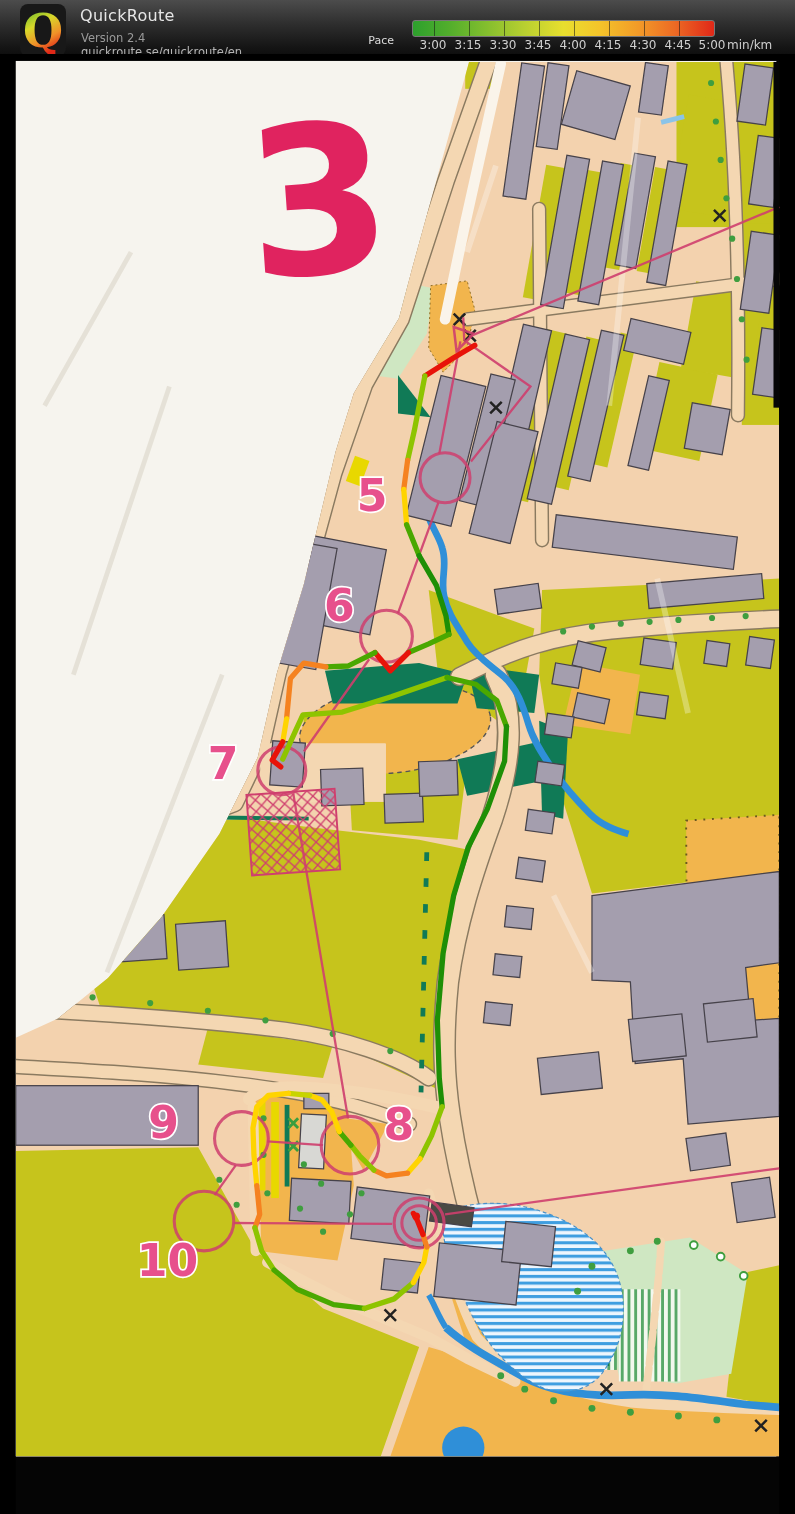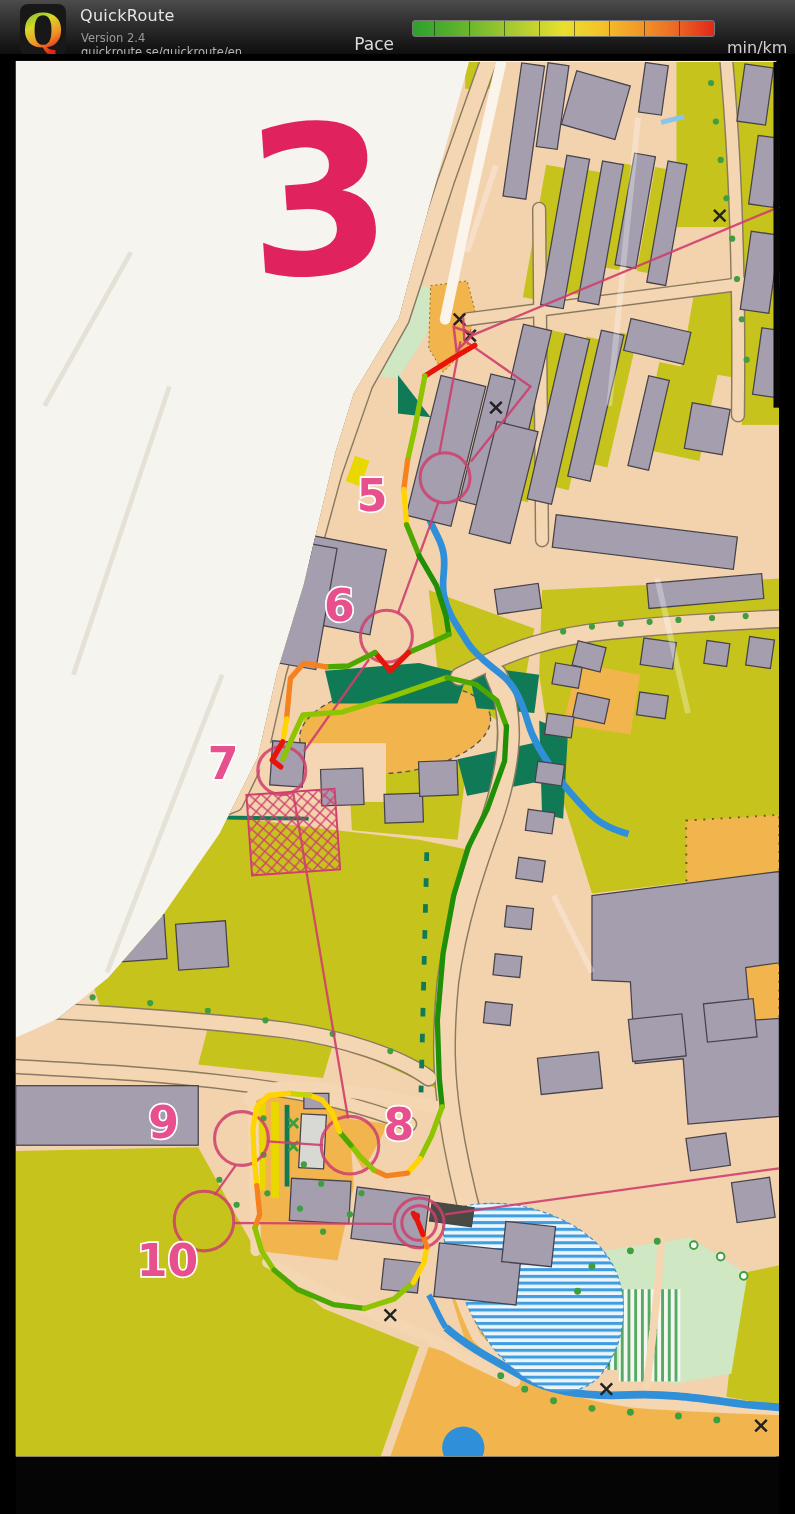--- a/index.html
+++ b/index.html
@@ -6,29 +6,29 @@
   .app{position:relative;width:795px;height:1514px;background:#000;overflow:hidden;
        font-family:"DejaVu Sans","Liberation Sans",sans-serif;}
   
   .header{position:absolute;left:0;top:0;width:795px;height:60px;
           background:linear-gradient(#4c4c4c 0%,#2e2e2e 40%,#141414 80%,#0a0a0a 100%);}
   .header:after{content:"";position:absolute;left:0;bottom:0;width:100%;height:6px;background:#000;}
   .logo{position:absolute;left:20px;top:4px;width:46px;height:52px;}
   .brand-title{position:absolute;left:80px;top:6px;font-size:16px;color:#e6e6e6;letter-spacing:.3px;}
   .brand-version{position:absolute;left:81px;top:31px;font-size:11.5px;color:#9a9a9a;text-align:center;}
   .brand-url{position:absolutely;left:81px;top:45px;font-size:11.5px;color:#b4b4b4;position:absolute;}
-  .pace-label{position:absolute;left:330px;top:34px;width:64px;text-align:right;font-size:17px;color:#dcdcdc;}
+  .pace-label{position:absolute;left:330px;top:34px;width:64px;text-align:right;font-size:11px;color:#dcdcdc;}
   .scale-bar{position:absolute;left:412px;top:20px;width:303px;height:17px;border-radius:3px;
              border:1px solid #777;box-sizing:border-box;
              background:linear-gradient(90deg,#2da02d 0%,#52ae2c 12%,#86bf2e 25%,#b8cf30 37%,
                          #e8df2e 50%,#f4c42a 62%,#f29a28 75%,#ec6a24 87%,#e02818 100%);}
   .scale-bar .tick{position:absolute;top:0;width:1px;height:100%;background:rgba(20,20,20,.55);}
   .scale-labels{position:absolute;left:0;top:38px;height:14px;width:795px;}
   .scale-labels span{position:absolute;transform:translateX(-50%);font-size:12px;color:#cfcfcf;white-space:nowrap;}
-  .unit-label{position:absolute;left:727px;top:38px;font-size:16px;color:#cfcfcf;}
+  .unit-label{position:absolute;left:727px;top:38px;font-size:12px;color:#cfcfcf;}
   
   .map-wrap{position:absolute;left:0;top:60px;width:795px;height:1454px;}
 </style>
 </head>
 <body>
 
 <div class="app">
 
   <div class="header">
     <svg class="logo" viewBox="0 0 46 52">
@@ -49,20 +49,31 @@
     <div class="pace-label">Pace</div>
     <div class="scale-bar">
       <i class="tick" style="left:21px"></i>
         <i class="tick" style="left:56px"></i>
       <i class="tick" style="left:91px"></i>
         <i class="tick" style="left:126px"></i>
       <i class="tick" style="left:161px"></i>
         <i class="tick" style="left:196px"></i>
       <i class="tick" style="left:231px"></i>
         <i class="tick" style="left:266px"></i>
+    </div>
+    <div class="scale-labels">
+      <span style="left:433px">3:00</span>
+      <span style="left:468px">3:15</span>
+      <span style="left:503px">3:30</span>
+      <span style="left:538px">3:45</span>
+      <span style="left:573px">4:00</span>
+      <span style="left:608px">4:15</span>
+      <span style="left:643px">4:30</span>
+      <span style="left:678px">4:45</span>
+      <span style="left:712px">5:00</span>
     </div>
     <div class="unit-label">min/km</div>
   </div>
 
   <div class="map-wrap">
   <svg width="795" height="1454" viewBox="0 60 795 1514">
     <defs>
       <clipPath id="mapclip">
         <path d="M472,62 L795,62 L795,1514 L0,1514 L0,1078 L44,1058 96,1016 152,952 212,866 252,786 272,698 300,606 333,468 352,407 362,390 399,329 413,276 Z"></path>
       </clipPath>

